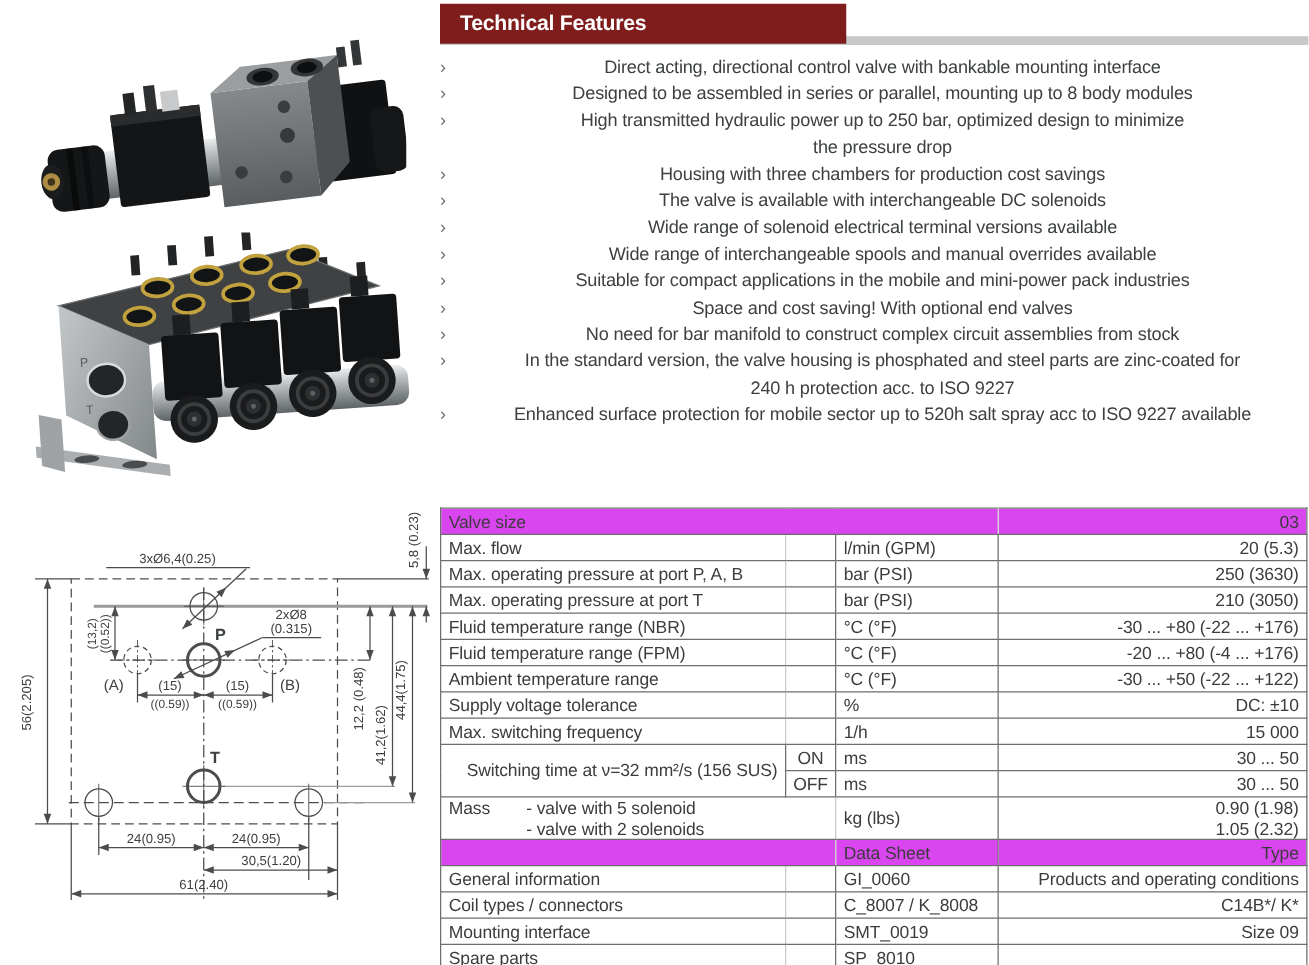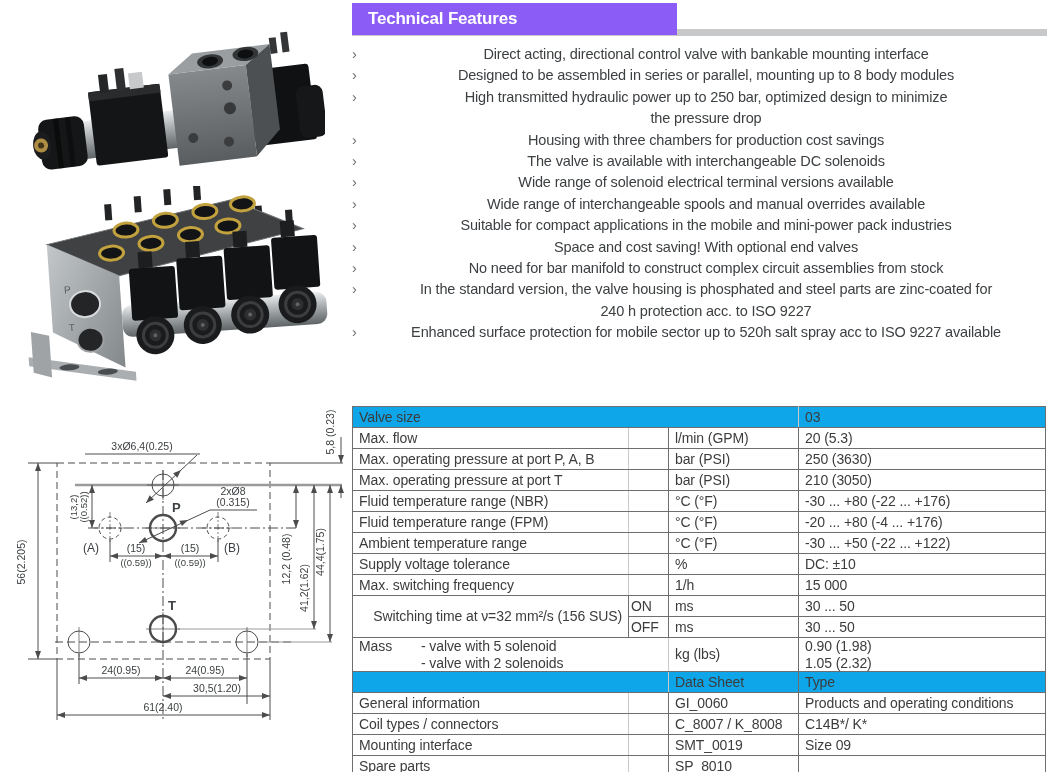--- a/index.html
+++ b/index.html
@@ -1,41 +1,41 @@
 <!DOCTYPE html>
 <html><head>
 <meta charset="utf-8">
 <style>
   html,body{margin:0;padding:0;background:#fff;}
   #page{position:relative;width:1047px;height:772px;background:#ffffff;overflow:hidden;
         font-family:"Liberation Sans",sans-serif;color:#3d4042;}
   
   .secbar{position:absolute;left:352px;width:695px;height:38px;}
   .secbar .rule{position:absolute;left:0;top:26px;width:695px;height:7px;background:#c6c8c9;}
-  .secbar .bar{position:absolute;left:0;top:0;width:309px;height:32px;background:#8b5cf6;
+  .secbar .bar{position:absolute;left:0;top:0;width:309px;height:32px;background:#7f1d1d;
                color:#fff;font-weight:bold;font-size:17px;line-height:32px;padding-left:16px;
                letter-spacing:-0.2px;}
   
   .features{position:absolute;left:352px;top:44px;width:692px;}
   .features .fi{display:flex;line-height:21.4px;font-size:14.5px;letter-spacing:-0.15px;}
   .features .fi .bl{flex:0 0 16px;color:#6a6e70;}
   .features .fi .tx{flex:1;white-space:pre-line;text-align:center;}
   
   #techtable{position:absolute;left:352px;top:406px;width:693px;border-collapse:collapse;
              table-layout:fixed;font-size:14px;color:#3c3c3c;letter-spacing:-0.1px;}
   #techtable td{border:1px solid #6e6e6e;padding:0 6px;line-height:1.15;height:20px;
                 overflow:hidden;white-space:nowrap;}
   #techtable tr.h34 td{height:33px;}
   #techtable td.lab{text-align:left;border-right-color:#c9c9c9;}
   #techtable td.sub{border-left-color:#c9c9c9;text-align:center;padding:0 2px;}
-  #techtable td.subdk{padding:0 2px;}
+  #techtable td.subdk{text-align:center;padding:0 2px;}
   #techtable td.labdk{text-align:right;}
   #techtable td.unit{text-align:left;}
-  #techtable td.val{text-align:left;}
-  #techtable tr.hdr td{background:#0ea5e9;}
+  #techtable td.val{text-align:right;}
+  #techtable tr.hdr td{background:#d946ef;}
   .massflex{display:flex;}
   .massflex .mw{flex:0 0 62px;}
   
   .absvg{position:absolute;}
   .dtext{font-family:"Liberation Sans",sans-serif;fill:#3d4042;}
 </style>
 </head>
 <body>
 
 <div id="page">

